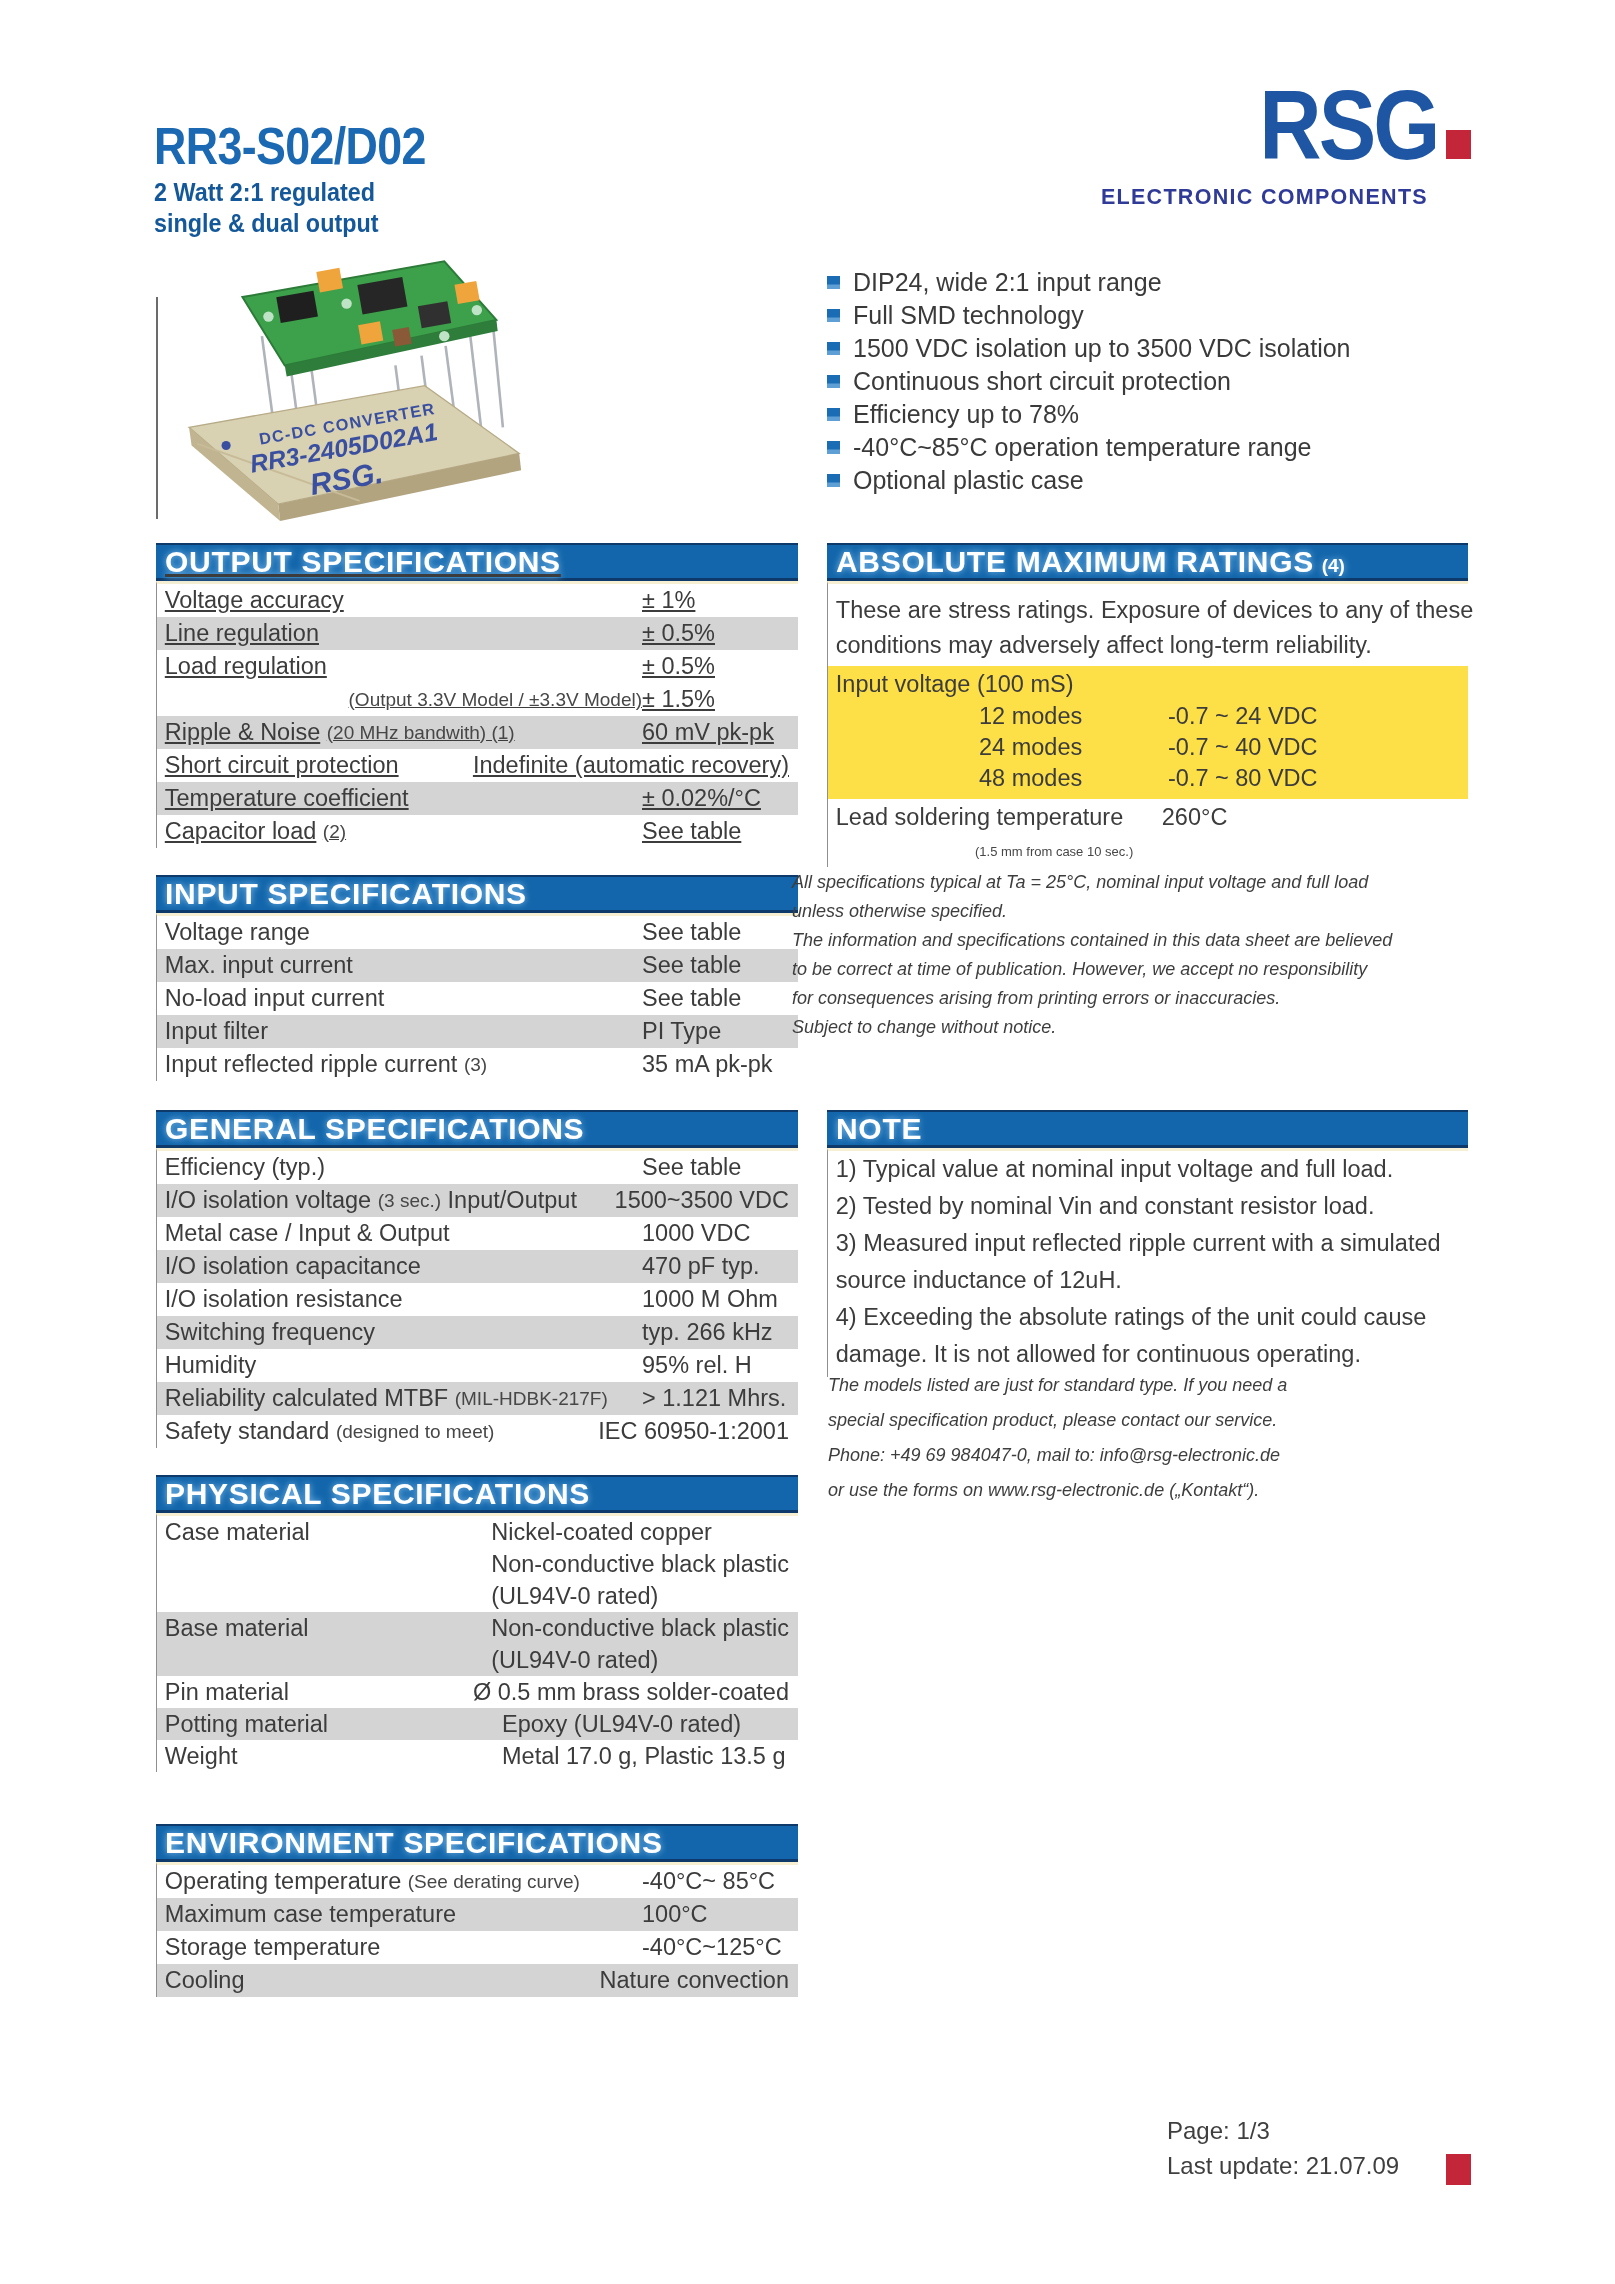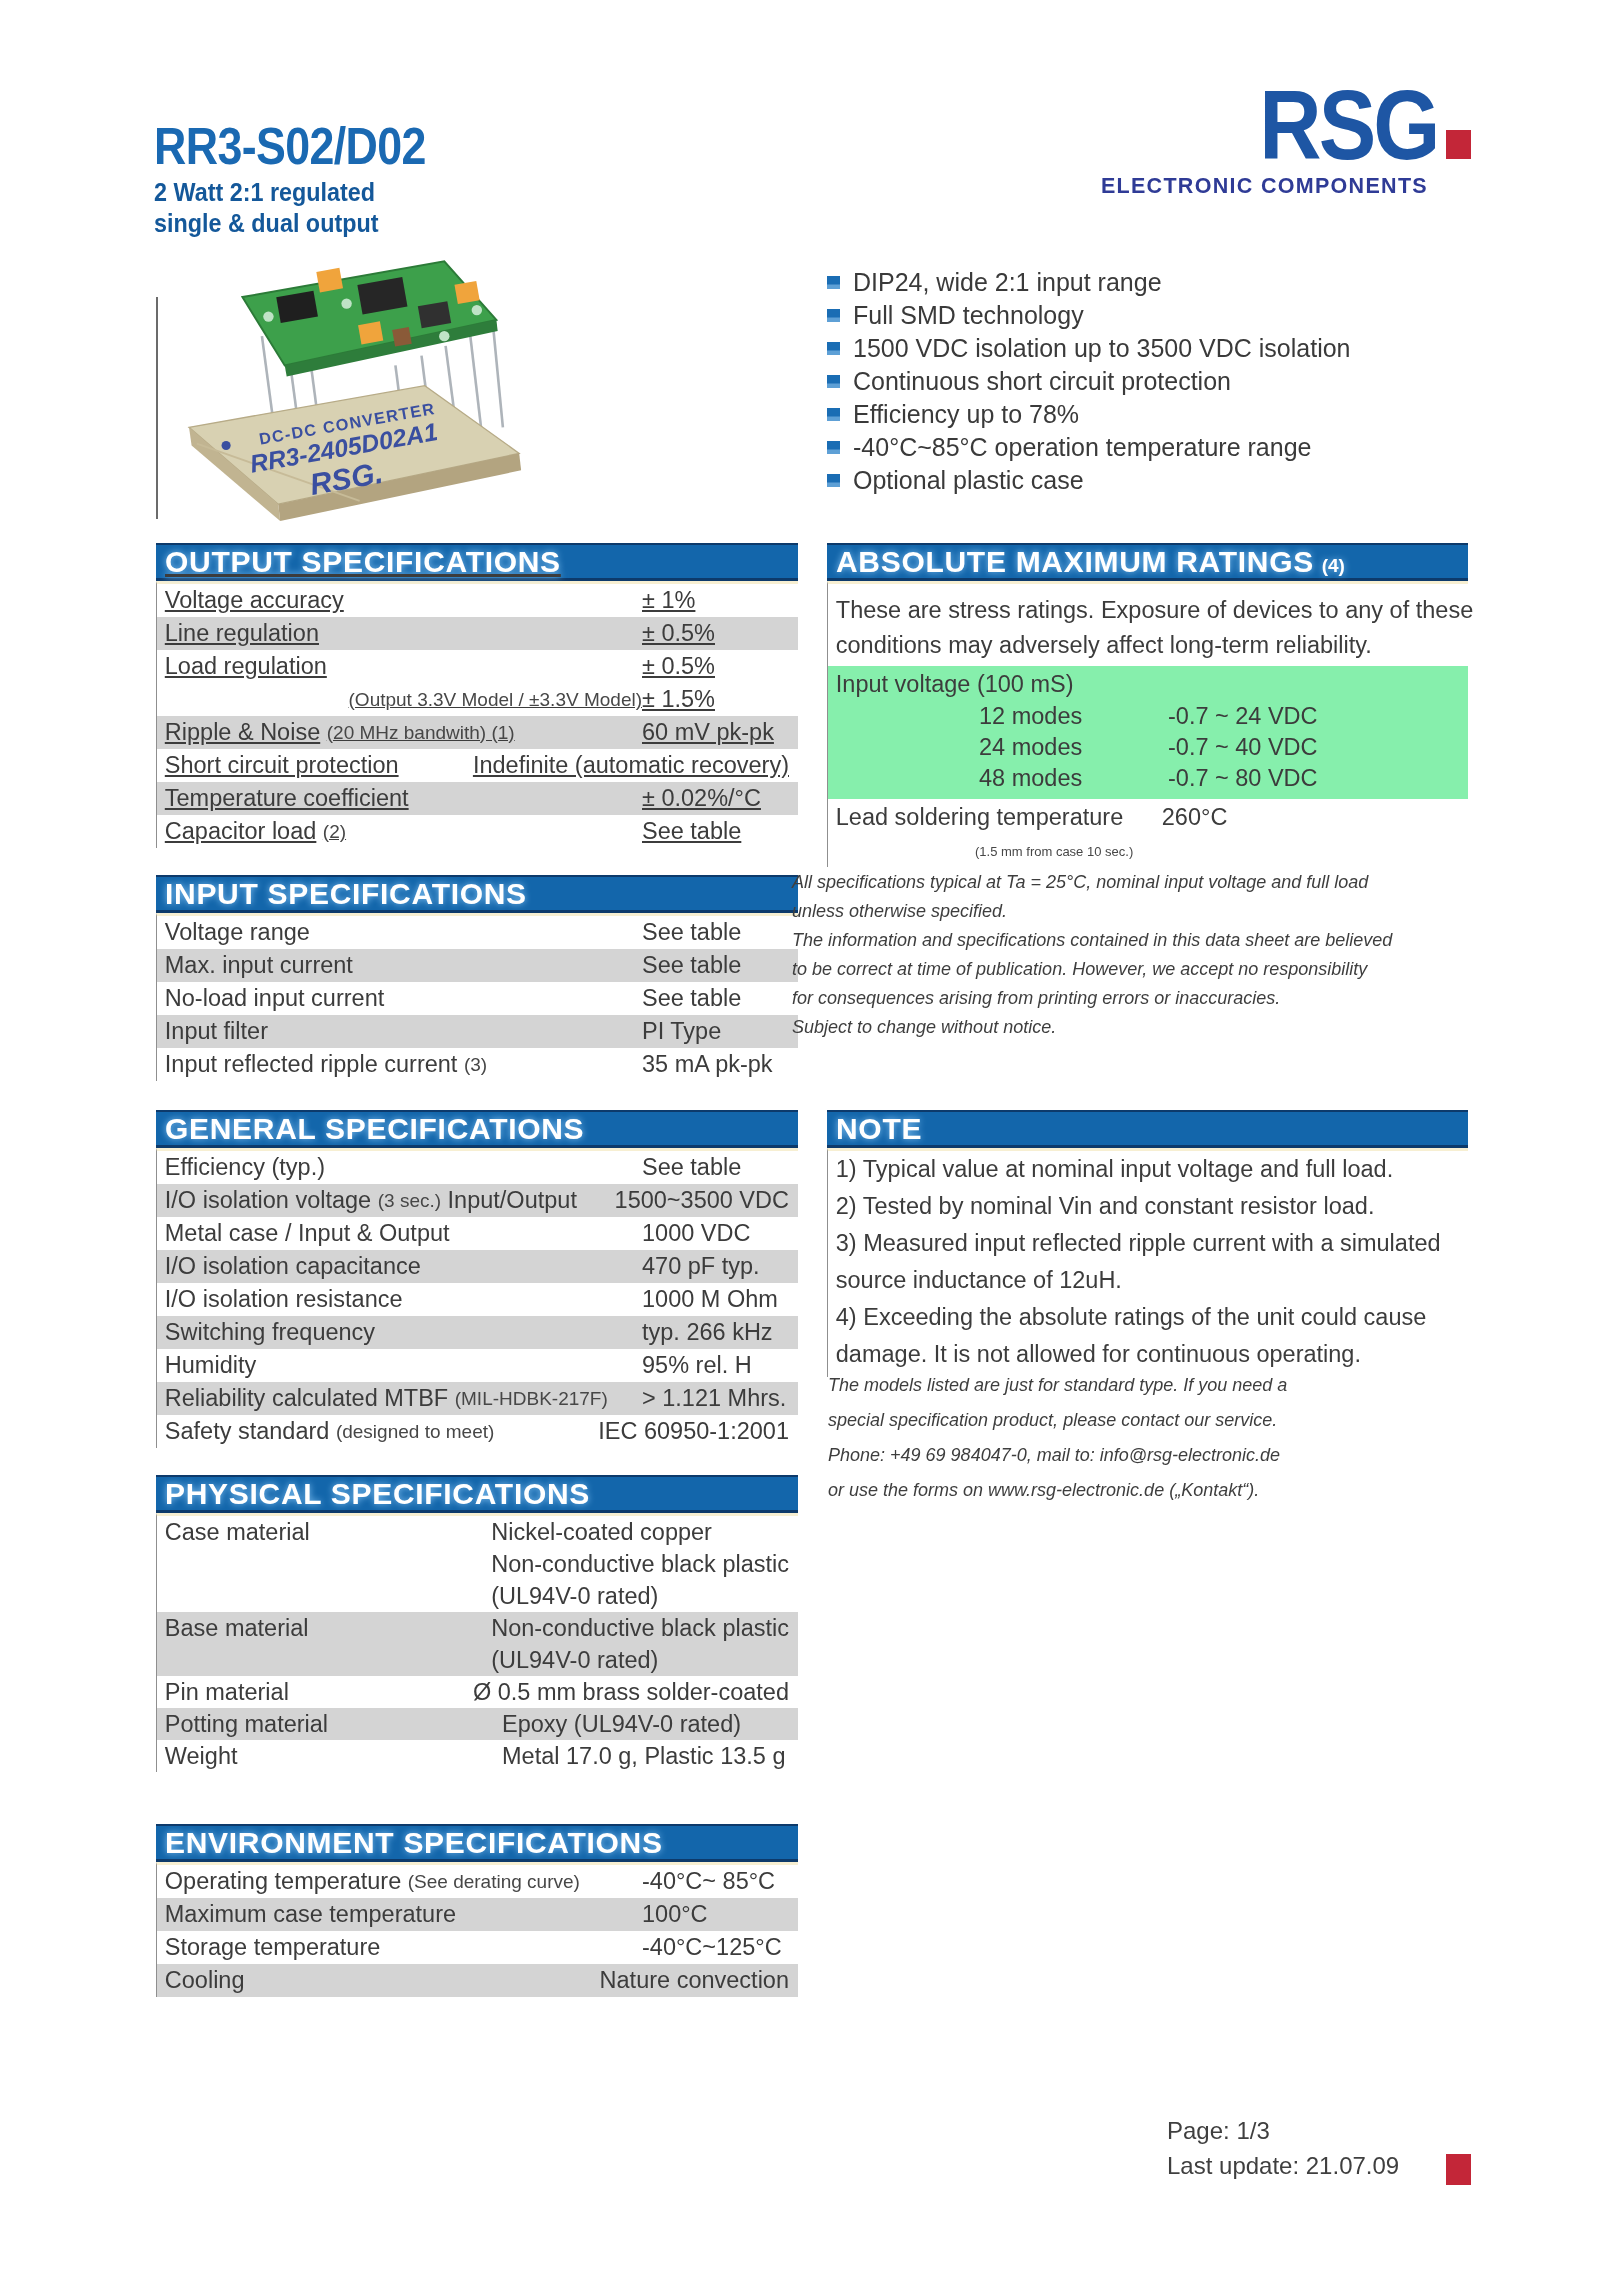--- a/index.html
+++ b/index.html
@@ -10,21 +10,21 @@
   
   #model-title{left:154px;top:116px;font-size:52px;font-weight:bold;color:#1a69b2;
                transform:scaleX(.86);transform-origin:left top;white-space:nowrap;letter-spacing:-0.7px;}
   #subtitle{left:154px;top:177px;font-size:25.4px;line-height:31px;font-weight:bold;color:#14589a;
             white-space:pre-line;transform:scaleX(.92);transform-origin:left top;}
   #logo{right:145px;top:77px;width:404px;text-align:right;}
   #logo .rsg-line{white-space:nowrap;}
   #logo .rsg{display:inline-block;font-size:98px;line-height:96px;font-weight:bold;color:#1e56a4;
              letter-spacing:-3.3px;transform:scaleX(.88);transform-origin:right bottom;}
   #logo .redsq{display:inline-block;width:25px;height:29px;background:#c32638;margin-left:9px;}
-  #logo .tagline{font-size:21.5px;font-weight:bold;color:#2f3b96;letter-spacing:1.3px;margin-top:1px;padding-right:43px;}
+  #logo .tagline{font-size:21.5px;font-weight:bold;color:#2f3b96;letter-spacing:1.3px;margin-top:12px;padding-right:43px;}
 
   
   #photo-line{left:156px;top:297px;width:2px;height:222px;background:#6b6b6b;}
   #photo{left:164px;top:258px;width:373px;height:267px;}
 
   
   #features{left:827px;top:266px;width:652px;}
   #features .feat{display:flex;align-items:center;height:33px;font-size:25px;color:#3a3a3a;white-space:nowrap;}
   #features .bullet{flex:none;width:13px;height:13px;background:#1a6db4;margin-right:13px;
                     box-shadow:inset 0 -4.6px 0 #5ea0d6;}
@@ -43,21 +43,21 @@
   .lbl2{margin-left:6.5px;}
   .sm{font-size:19px;color:#474747;margin-left:6.5px;}
   .val{margin-left:auto;min-width:147px;text-align:left;}
   .subrow .sm{margin-left:auto;}
   .subrow .val{margin-left:0;flex:none;}
   .phys .row{height:auto;align-items:flex-start;line-height:32px;}
   .phys .val{min-width:287px;white-space:pre-line;}
 
   
   .amr-intro{font-size:23.5px;line-height:35px;padding:1.3px 0 2.6px 7.8px;white-space:pre-line;width:658px;margin-top:8px;}
-  .amr-gray{background:#86efac;padding:2px 0 5.2px 0;}
+  .amr-gray{background:#fde047;padding:2px 0 5.2px 0;}
   .amr-group{font-size:23.5px;line-height:33px;padding-left:7.8px;white-space:nowrap;}
   .amr-mode{display:flex;font-size:23.5px;line-height:31px;padding-left:151px;white-space:nowrap;}
   .amr-mode .mlbl{width:189px;flex:none;}
   .amr-lead{display:flex;font-size:23.5px;line-height:37px;padding-left:7.8px;white-space:nowrap;}
   .amr-lead .llbl{width:326px;flex:none;}
   .amr-note{font-size:13px;line-height:31px;padding-left:147px;white-space:nowrap;color:#474747;}
 
   
   .italic-block{position:absolute;font-style:italic;font-size:18px;color:#3e3e3e;white-space:pre-line;width:691px;}
   #disclaimer{left:792px;top:868px;line-height:29px;}

